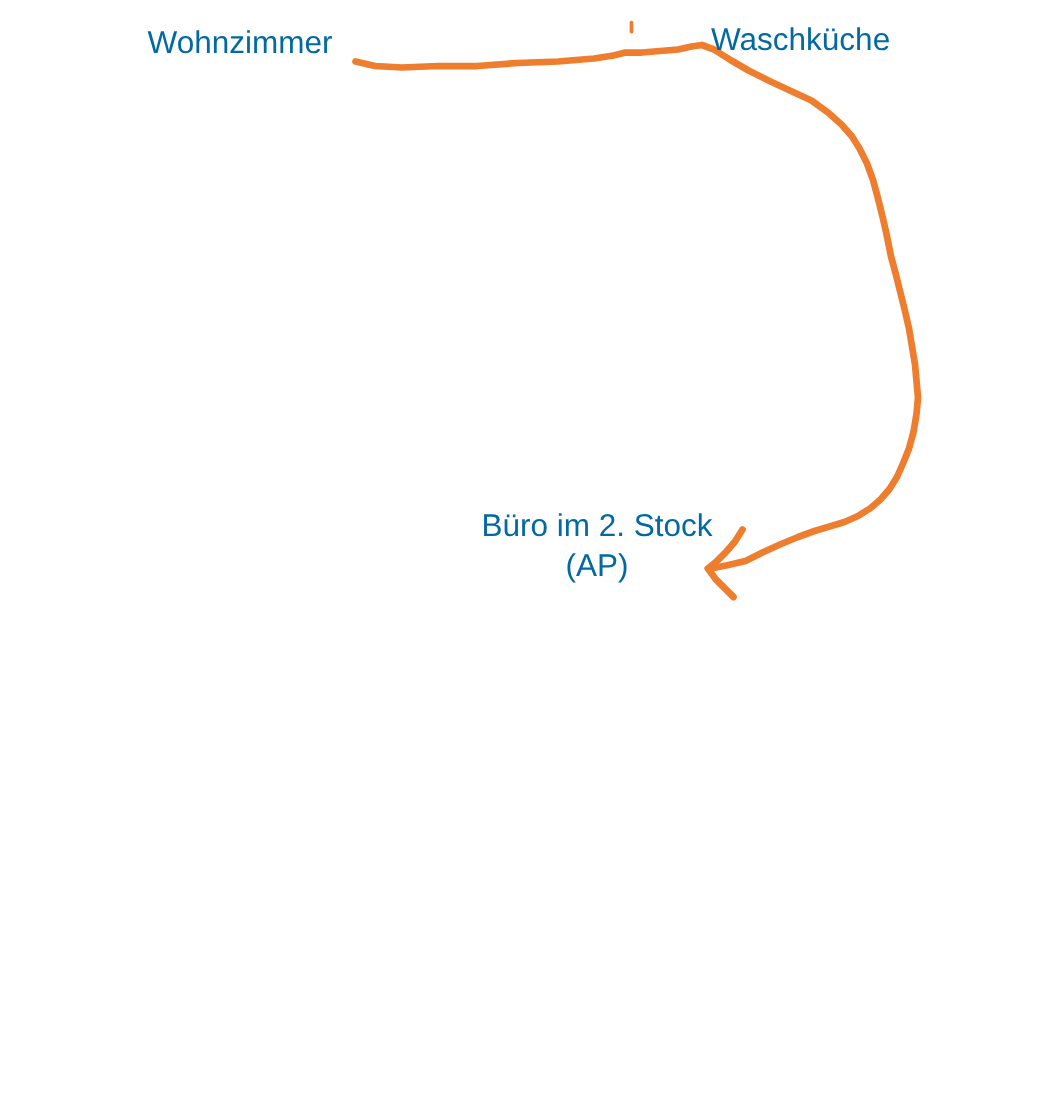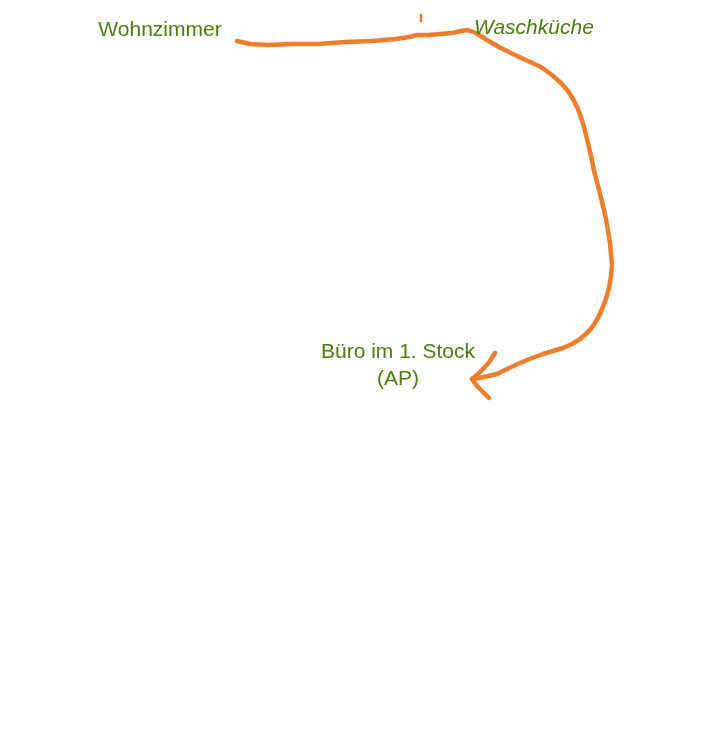--- a/index.html
+++ b/index.html
@@ -17,29 +17,29 @@
   }
   .drawing-layer {
     position: absolute;
     left: 0;
     top: 0;
     width: 706px;
     height: 746px;
   }
   .label {
     position: absolute;
-    color: #4d7c0f;
+    color: #0369a1;
     font-size: 21px;
     line-height: 27px;
     white-space: nowrap;
   }
   .label.center { text-align: center; }
   .label.left   { text-align: left; }
   .lbl-wohnzimmer { left: 58px;  top: 15px;  width: 204px; }
-  .lbl-waschkueche{ left: 474px; top: 13px; font-style: italic; }
+  .lbl-waschkueche{ left: 474px; top: 13px; }
   .lbl-buero      { left: 298px; top: 337px; width: 200px; }
   .lbl-kabel      { left: 318px; top: 584px; line-height: 29px; }
 </style>
 </head>
 <body>
 
 <div class="page">
 
   <svg class="drawing-layer" viewBox="0 0 706 746" xmlns="http://www.w3.org/2000/svg">
       <polyline points="237,41 250,44 268,45 292,44 318,44 345,42 372,41 396,39 409,37 417,35 428,35 440,34 452,33 461,31 468,30 476,33 487,40 499,47 513,54 528,61 541,67 552,75 561,83 568,91 573,99 578,109 582,120 585,131 588,143 591,156 594,171 597,182 600,194 603,206 606,219 608,231 610,243 611,254 612,265 611,276 609,288 606,299 602,309 598,318 593,326 587,333 580,339 572,344 563,348 553,351 543,354 532,358 520,363 509,368 497,374 484,377 474,379" fill="none" stroke="#ee7d2e" stroke-width="4.5" stroke-linecap="round" stroke-linejoin="round"></polyline>
@@ -50,20 +50,20 @@
 
   <div class="label center lbl-wohnzimmer">
     <div>Wohnzimmer</div>
   </div>
 
   <div class="label left lbl-waschkueche">
     <div>Waschküche</div>
   </div>
 
   <div class="label center lbl-buero">
-    <div>Büro im 1. Stock</div>
+    <div>Büro im 2. Stock</div>
     <div>(AP)</div>
   </div>
 
   <div class="label left lbl-kabel">
   </div>
 
 </div>
 
 </body></html>

